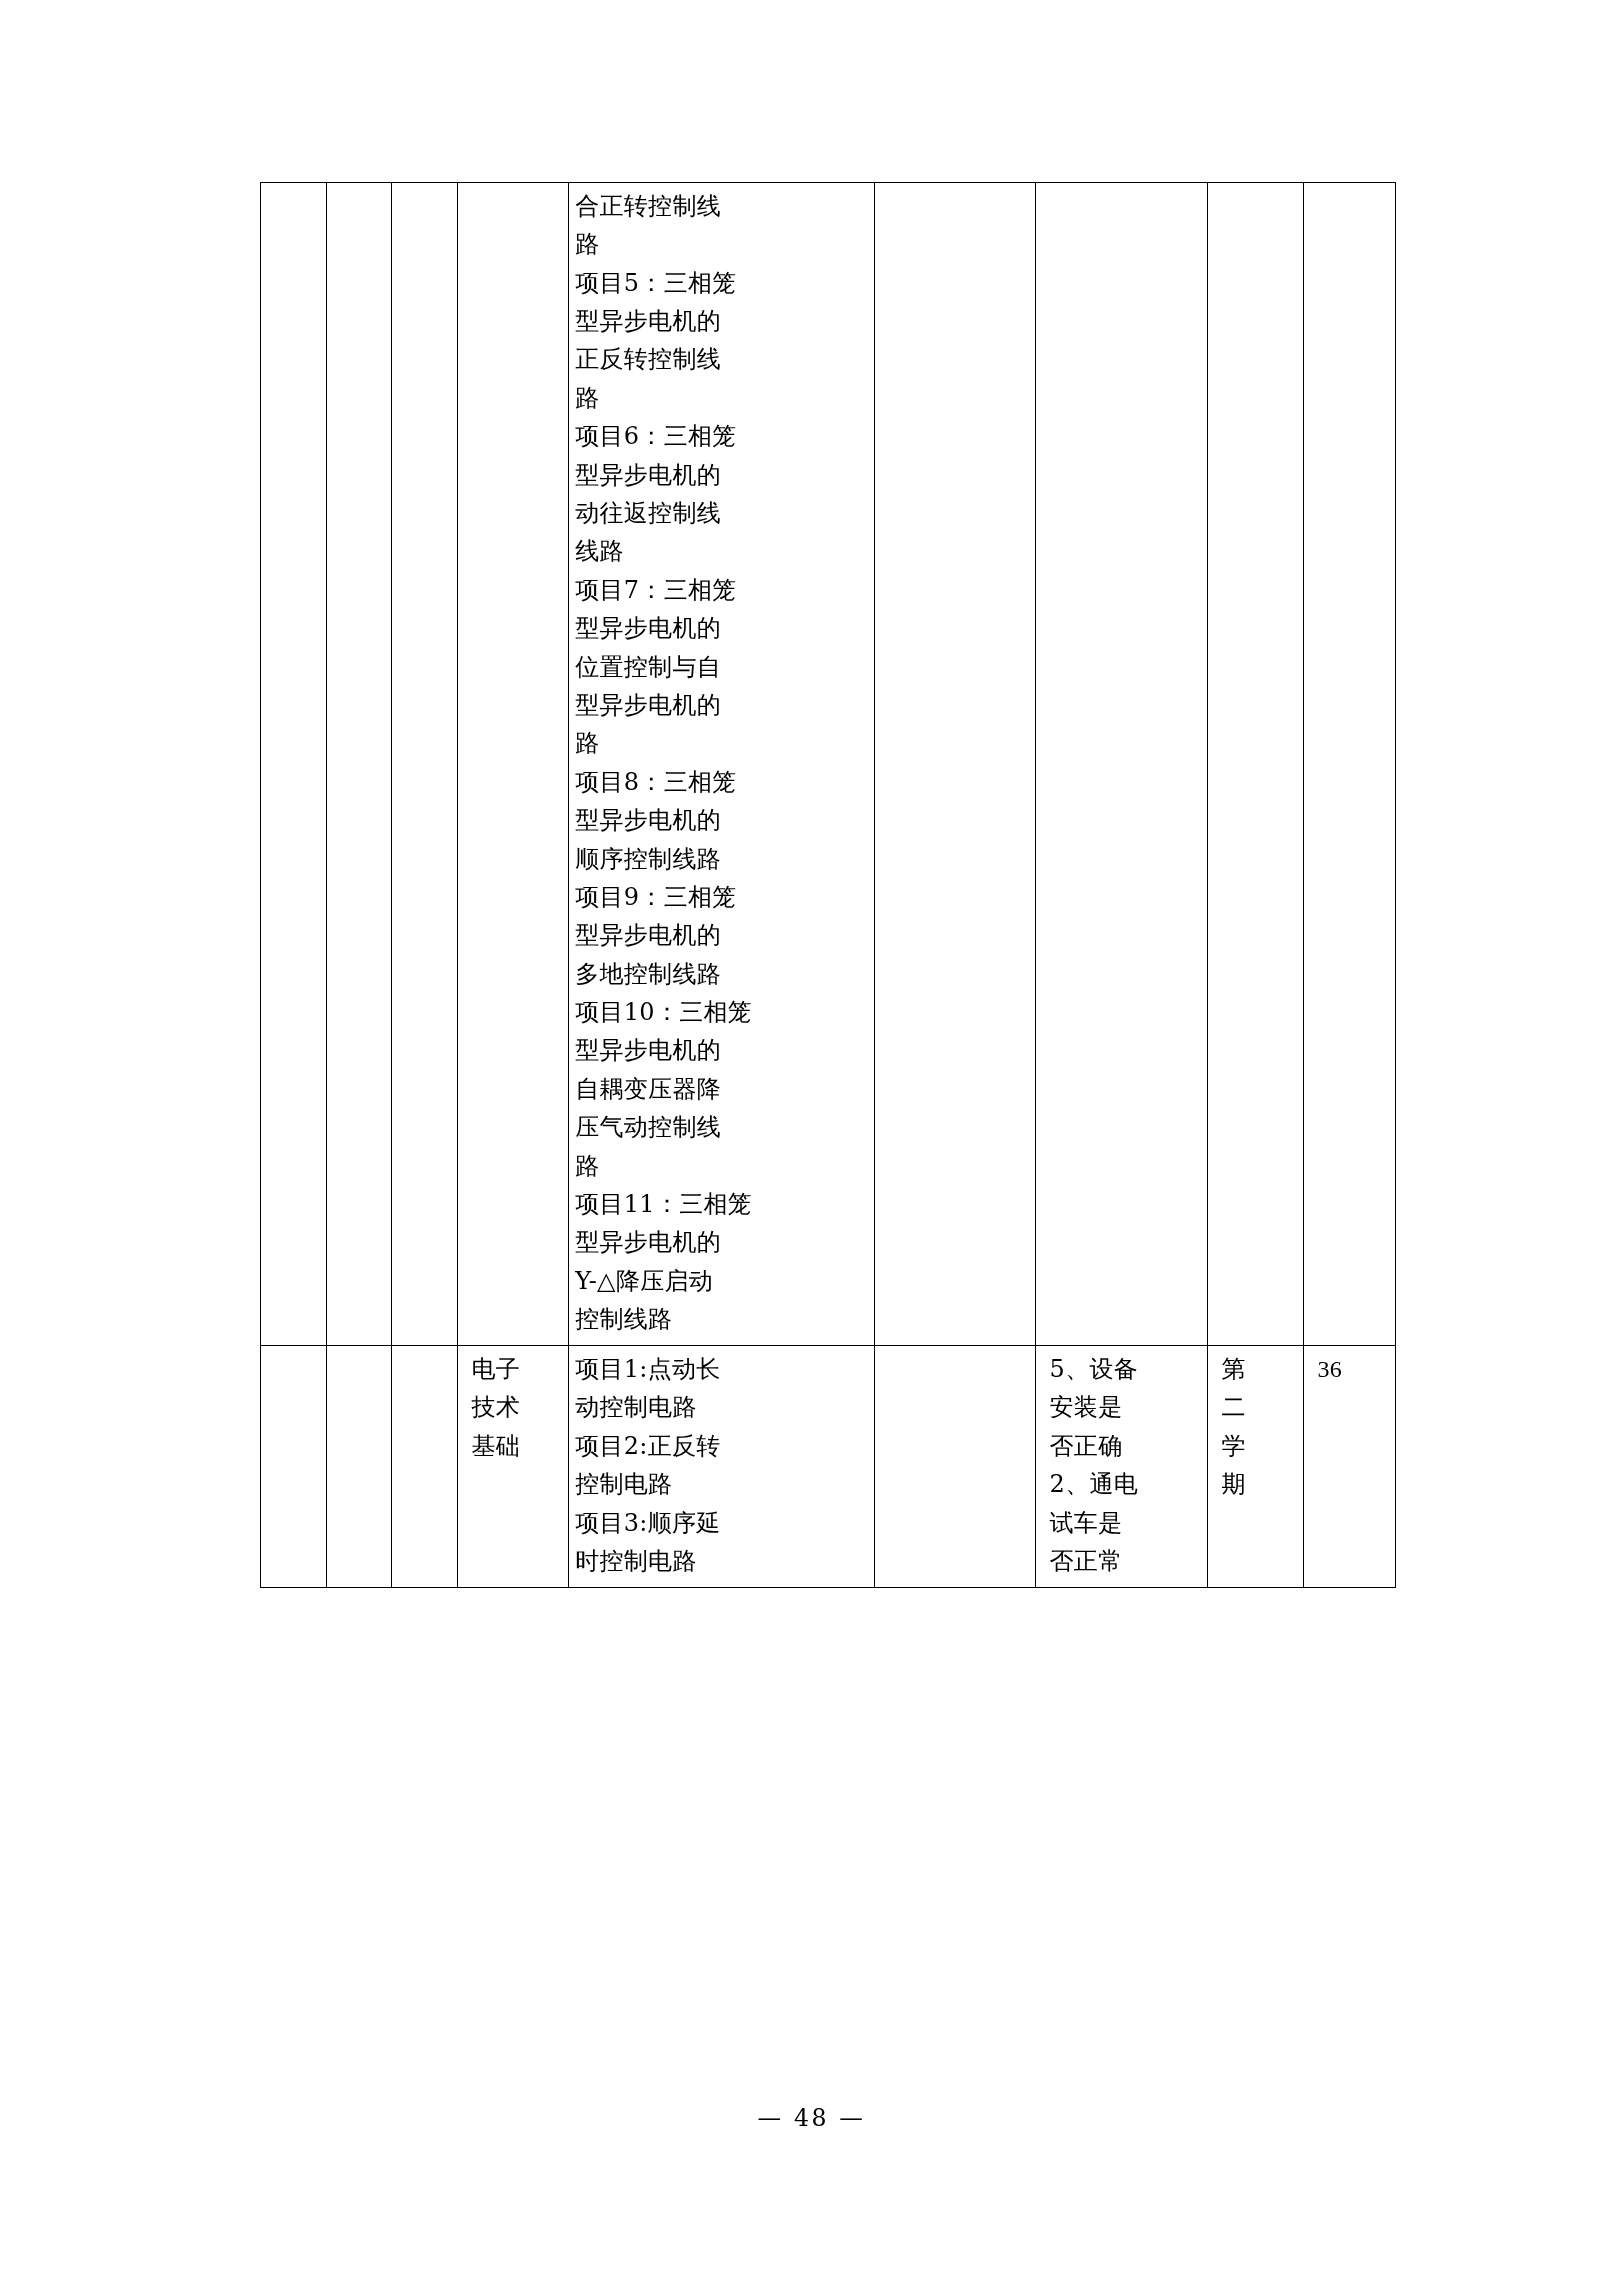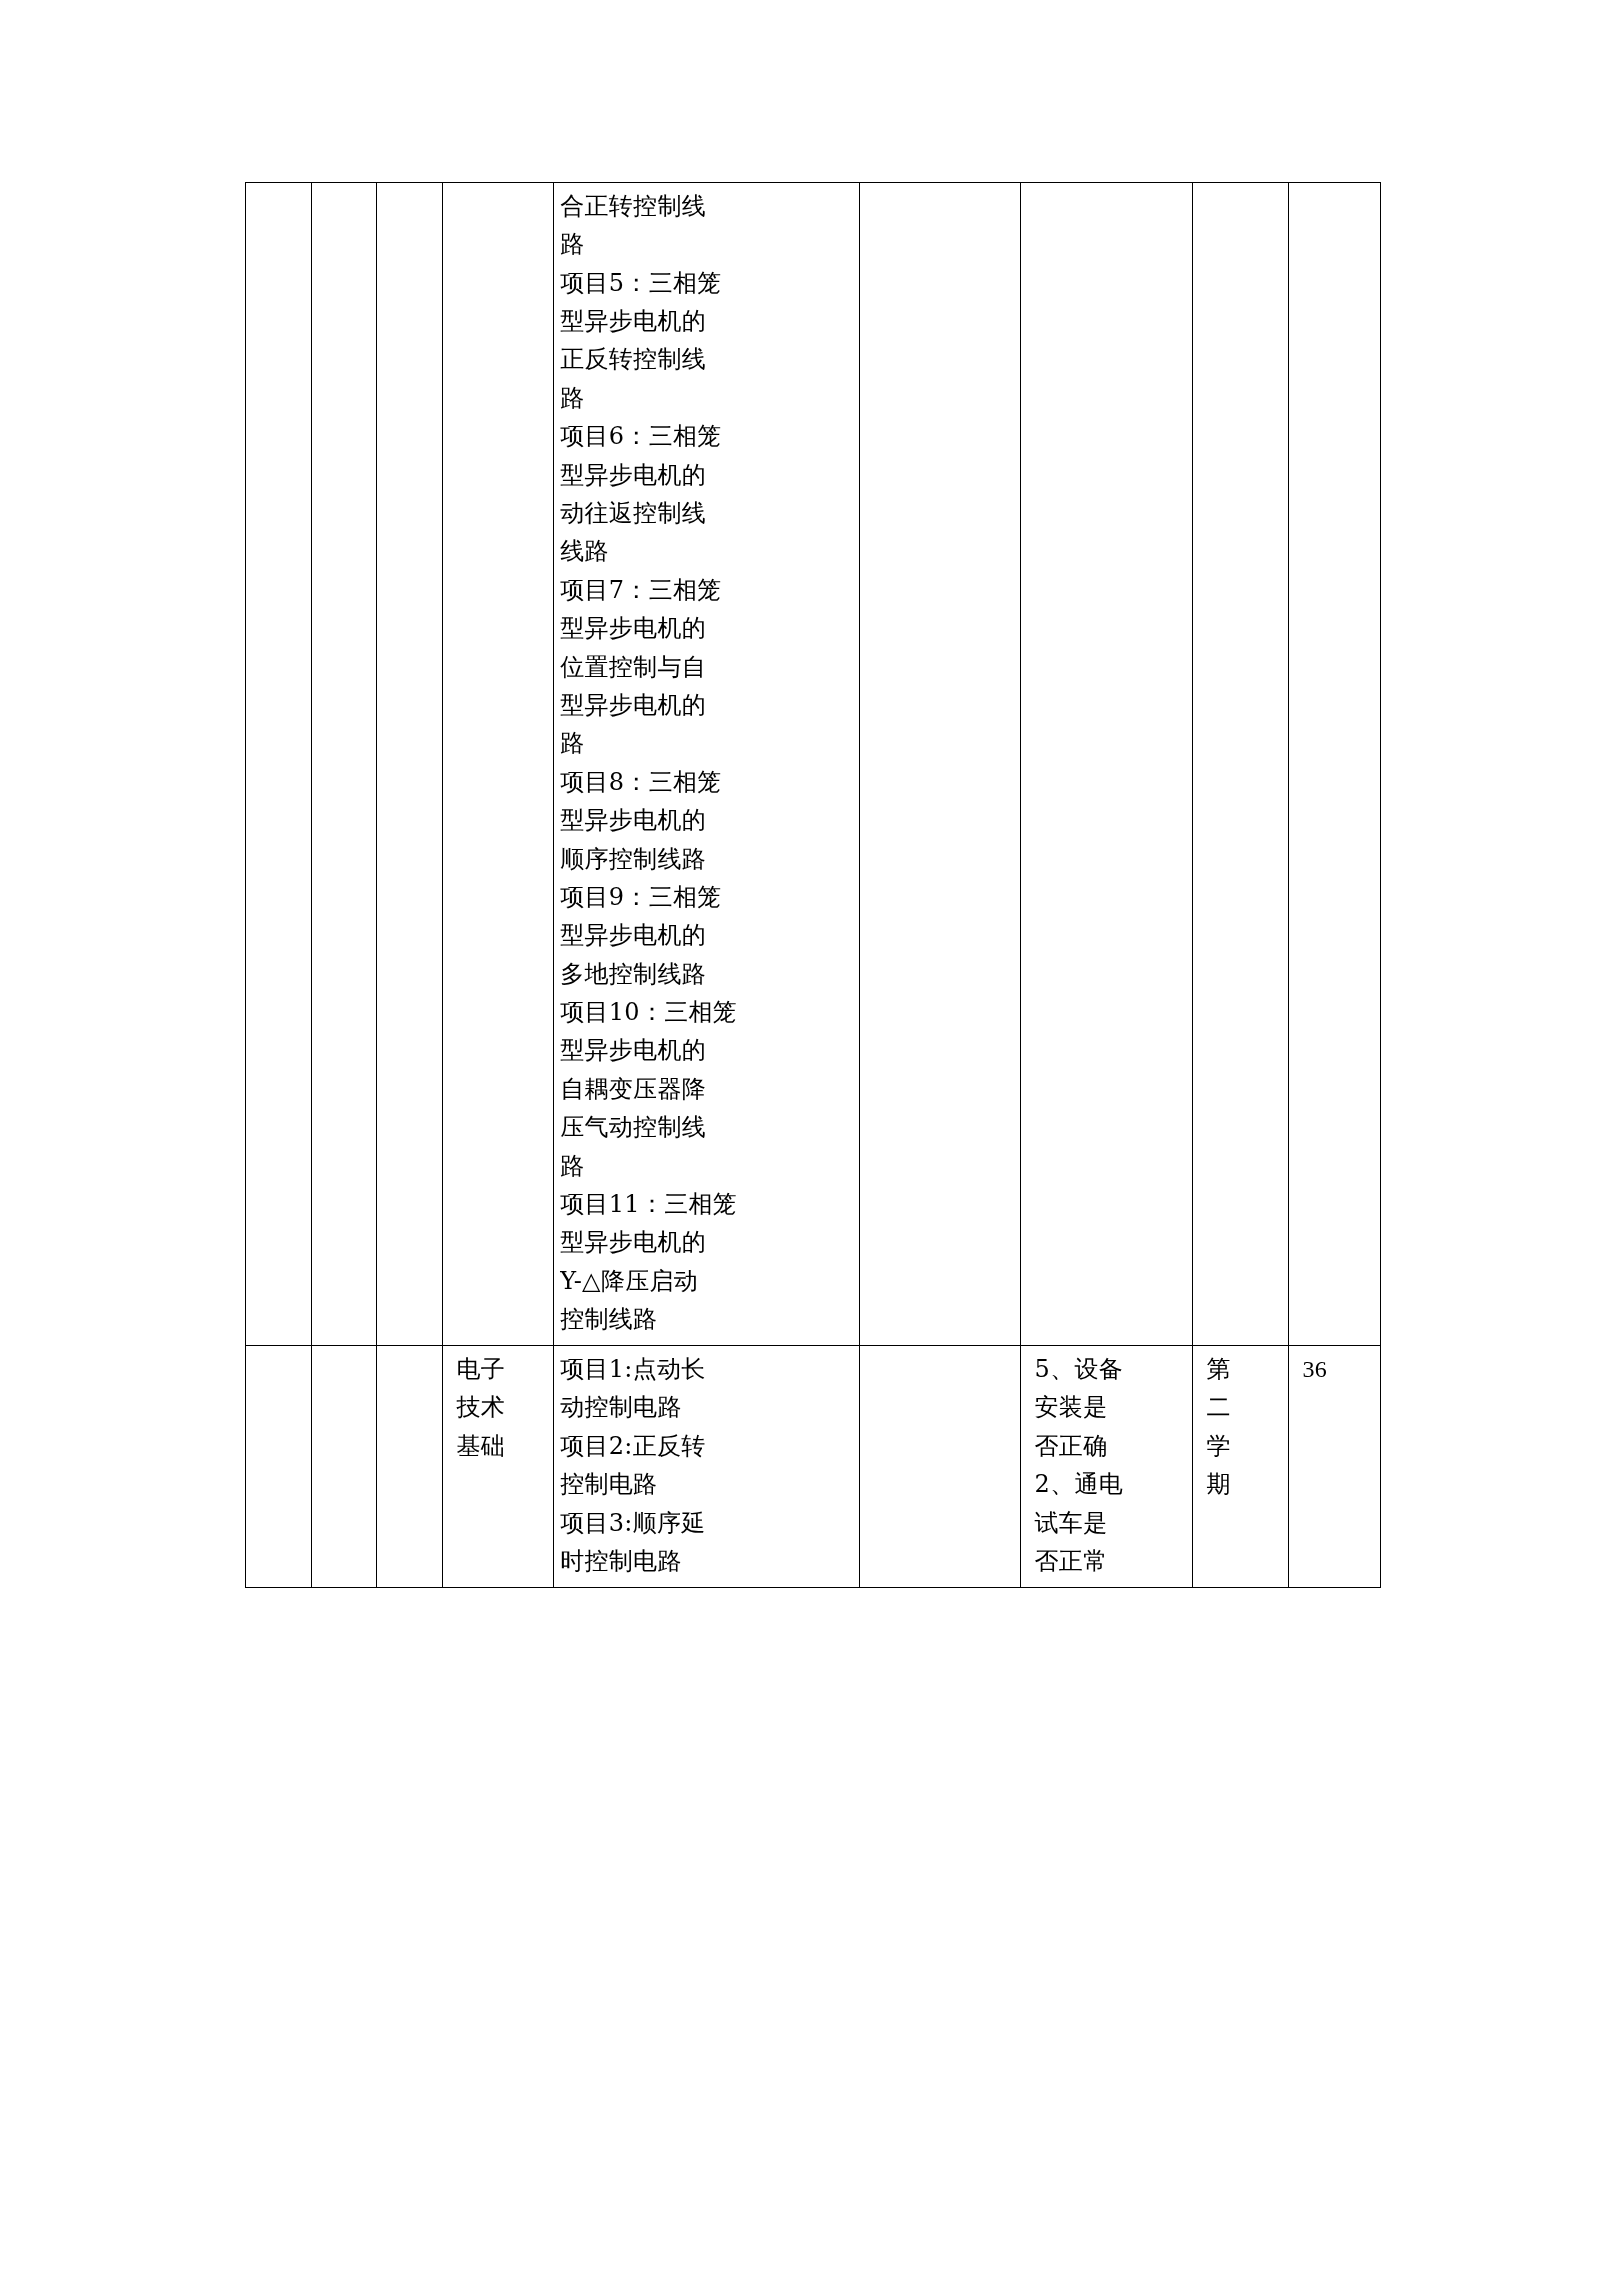--- a/index.html
+++ b/index.html
@@ -16,21 +16,21 @@
   }
   .page {
     position: absolute;
     top: 0; left: 0;
     width: 1623px;
     height: 2295px;
     box-sizing: border-box;
   }
   .table-wrap {
     position: absolute;
-    left: 245px;
+    left: 260px;
     top: 182px;
     width: 1136px;
   }
   table.doc-table {
     border-collapse: collapse;
     table-layout: fixed;
     width: 1136px;
   }
   table.doc-table td {
     border: 1.3px solid #000000;
@@ -208,15 +208,16 @@
           <td>
             <div class="cell-inner narrow stack tight num">
               <p>36</p>
             </div>
           </td>
         </tr>
       </tbody>
     </table>
   </div>
 
+  <div class="footer">— 48 —</div>
 
 </div>
 
 
 </body></html>

